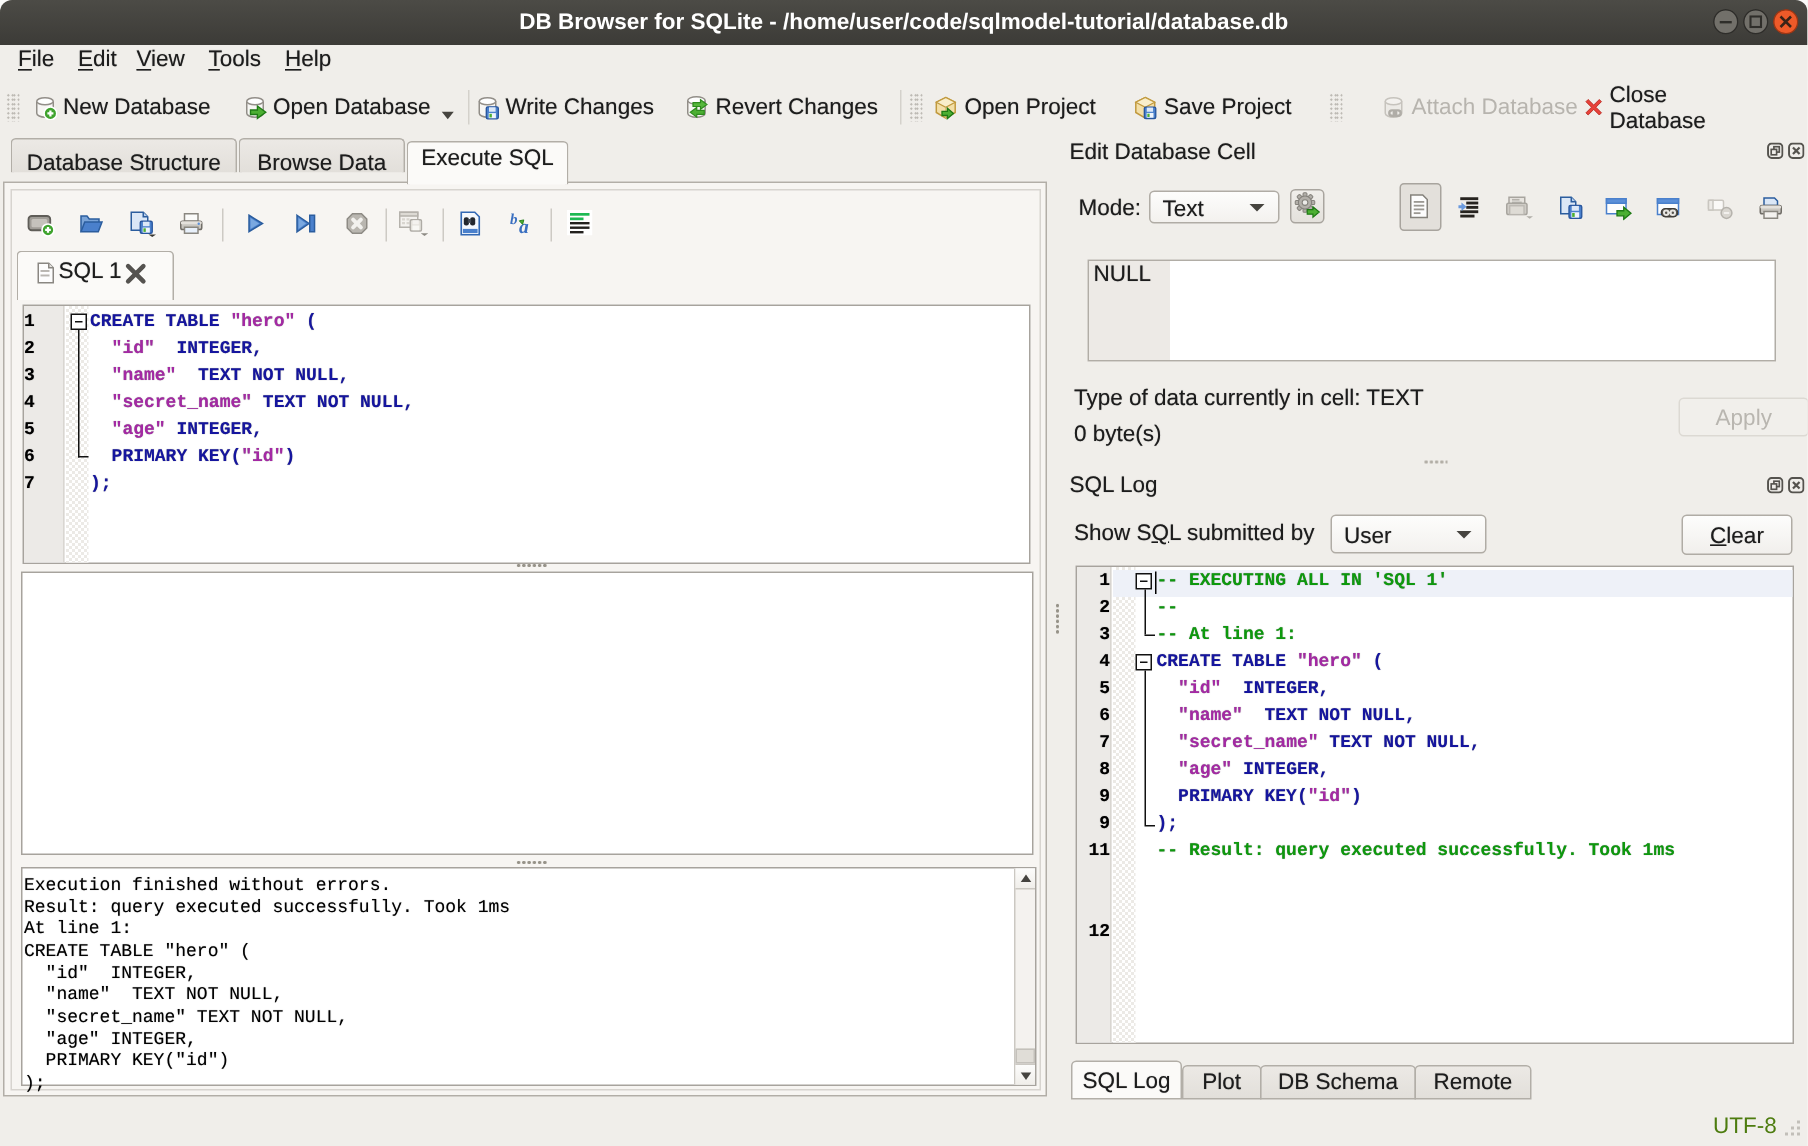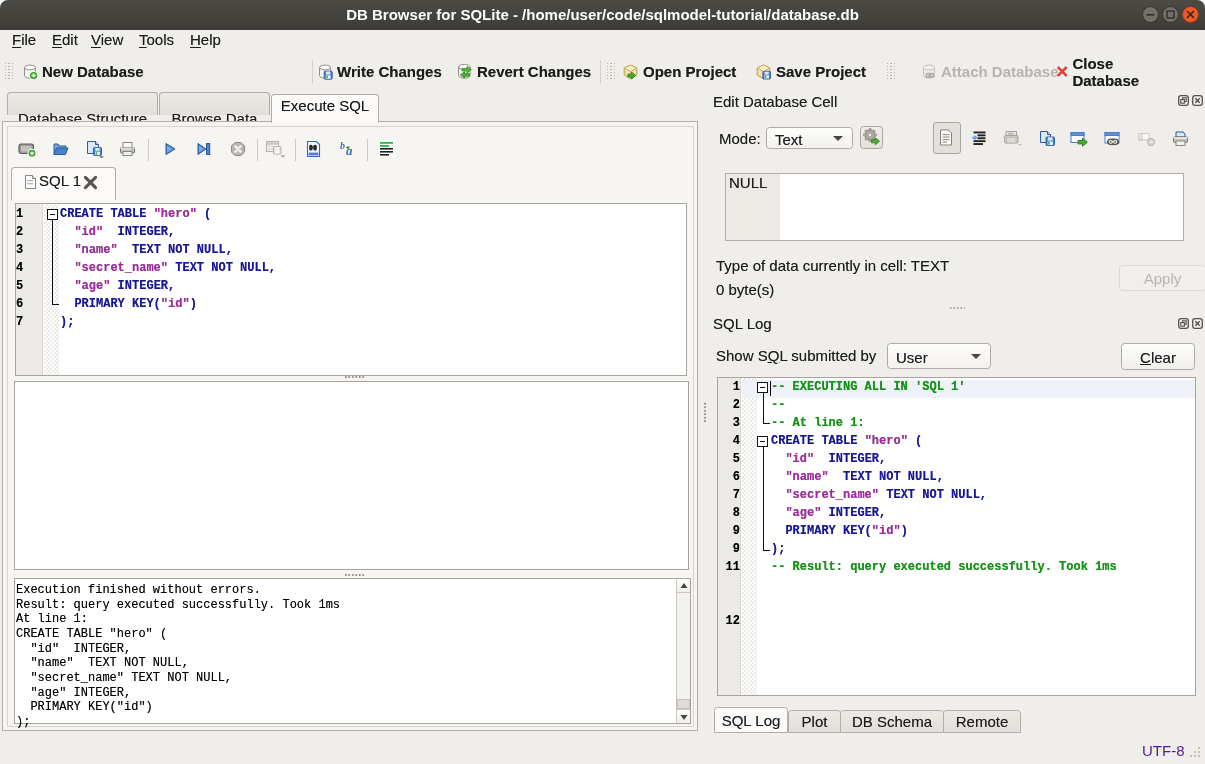--- a/index.html
+++ b/index.html
@@ -20,31 +20,31 @@
   color:#fff; font-weight:bold; font-size:15px; }
 #titlebar .title { position:absolute; left:0; right:0; top:6px; text-align:center; }
 .winbtn { position:absolute; top:6px; width:17px; height:17px; border-radius:50%; }
 
 
 #menubar { position:absolute; left:0; top:30px; width:1205px; height:24px; background:#f0eeea; }
 #menubar span { position:absolute; top:1px; }
 #menubar u { text-decoration-thickness:1px; text-underline-offset:2px; }
 
 
-#toolbar { position:absolute; left:0; top:55px; width:1165px; height:34px; background:#f0eeea;font-weight:bold; }
+#toolbar { position:absolute; left:0; top:55px; width:1165px; height:34px; background:#f0eeea; }
 .tbitem { position:absolute; top:0; height:33px; display:flex; align-items:center; gap:4px; }
 .tbsep { position:absolute; top:5px; width:1px; height:23px; background:#d4d1cb; }
 .tbgrip { position:absolute; top:7px; width:5px; height:19px;
   background-image:radial-gradient(circle, #b9b6b0 32%, transparent 36%); background-size:3px 3px; }
 .dim { color:#b7b4ae; }
 
 
 .mtab { position:absolute; top:92px; height:23px; background:linear-gradient(#ece9e5,#e2dfda);
   border:1px solid #b2aea7; border-bottom:none; border-radius:3.5px 3.5px 0 0;
-  color:#1c1c1c; text-align:center; padding-top:17px; z-index:2; }
+  color:#1c1c1c; text-align:center; padding-top:7px; z-index:2; }
 .mtab.active { top:94px; height:29px; background:#fbfaf8; padding-top:2px; z-index:4; }
 
 
 #paneframe { position:absolute; left:2px; top:121px; width:696px; height:610px;
   background:#f7f5f2; border:1px solid #b2aea7; z-index:3; }
 #innerframe { position:absolute; left:4px; top:4px; width:687px; height:601px;
   border:1px solid #d7d4cf; background:#f7f5f2; }
 .wframe { position:absolute; background:#fff; border:1px solid #a7a39d; }
 
 
@@ -72,21 +72,21 @@
 
 
 .btn { position:absolute; background:linear-gradient(#fdfdfc,#f1efec);
   border:1px solid #b0aca5; border-radius:3.5px; text-align:center; color:#1c1c1c; }
 .btn.disabled { background:#f1efeb; border-color:#dcd9d3; color:#b9b6b0; }
 .combo { position:absolute; background:linear-gradient(#fdfdfc,#f3f1ee);
   border:1px solid #b0aca5; border-radius:3.5px; }
 .combo .carrow { position:absolute; right:9px; top:50%; margin-top:-2px; width:0; height:0;
   border-left:5px solid transparent; border-right:5px solid transparent; border-top:5px solid #46443f; }
 
-#utf8 { position:absolute; left:1142px; top:742px; color:#4c1d95; }
+#utf8 { position:absolute; left:1142px; top:742px; color:#4d7c0f; }
 
 .icon { position:absolute; }
 .dockbtn { position:absolute; width:11px; height:11px; }
 </style>
 </head>
 <body>
 <div id="win"></div>
 
 <div id="titlebar">
   <div class="title">DB Browser for SQLite - /home/user/code/sqlmodel-tutorial/database.db</div>
@@ -116,20 +116,31 @@
   <div class="tbgrip" style="left:4px;"></div>
   <div class="tbgrip" style="left:8px;"></div>
   <div class="tbitem" style="left:22px;">
       <svg width="16" height="16" viewBox="0 0 16 16">
         <path d="M2.5 3.5 v8 a5.5 2.6 0 0 0 11 0 v-8" fill="#f7f6f4" stroke="#928e88" stroke-width="1"></path>
         <ellipse cx="8" cy="3.5" rx="5.5" ry="2.4" fill="#fefefe" stroke="#928e88" stroke-width="1"></ellipse>
         <circle cx="11.6" cy="11.6" r="4.2" fill="#3fa32e" stroke="#fff" stroke-width="1"></circle>
         <path d="M11.6 9.6 v4 M9.6 11.6 h4" stroke="#fff" stroke-width="1.5"></path>
       </svg>
       <span>New Database</span>
+    </div>
+  <div class="tbitem" style="left:162px;">
+      <svg width="16" height="16" viewBox="0 0 16 16">
+        <path d="M2.5 3.5 v8 a5.5 2.6 0 0 0 11 0 v-8" fill="#f7f6f4" stroke="#928e88" stroke-width="1"></path>
+        <ellipse cx="8" cy="3.5" rx="5.5" ry="2.4" fill="#fefefe" stroke="#928e88" stroke-width="1"></ellipse>
+        <path d="M5 9.3 h4.6 v-2.6 l5.6 4.1 -5.6 4.1 v-2.6 h-4.6 z" fill="#4caf32" stroke="#1e7a14" stroke-width="0.9"></path>
+      </svg>
+      <span>Open Database</span>
+      <svg width="9" height="6" viewBox="0 0 9 6" style="margin:10px 0 0 3px;">
+        <path d="M0.5 0.5 h8 l-4 5 z" fill="#46443f"></path>
+      </svg>
     </div>
   <div class="tbsep" style="left:312px;"></div>
   <div class="tbitem" style="left:456px;">
       <svg width="17" height="17" viewBox="0 0 17 17">
         <path d="M2.5 4 v8.5 a5.8 2.7 0 0 0 11.6 0 v-8.5" fill="#f7f6f4" stroke="#928e88" stroke-width="1"></path>
         <ellipse cx="8.3" cy="4" rx="5.8" ry="2.5" fill="#fefefe" stroke="#928e88" stroke-width="1"></ellipse>
         <path d="M6 5.4 h5 v-1.9 l4.3 3.2 -4.3 3.2 v-1.9 h-5 z" fill="#56b73c" stroke="#2e8b1e" stroke-width="0.8"></path>
         <path d="M13.5 10.6 h-5 v-1.9 l-4.3 3.2 4.3 3.2 v-1.9 h5 z" fill="#4caf32" stroke="#2e8b1e" stroke-width="0.8"></path>
       </svg>
       <span>Revert Changes</span>

